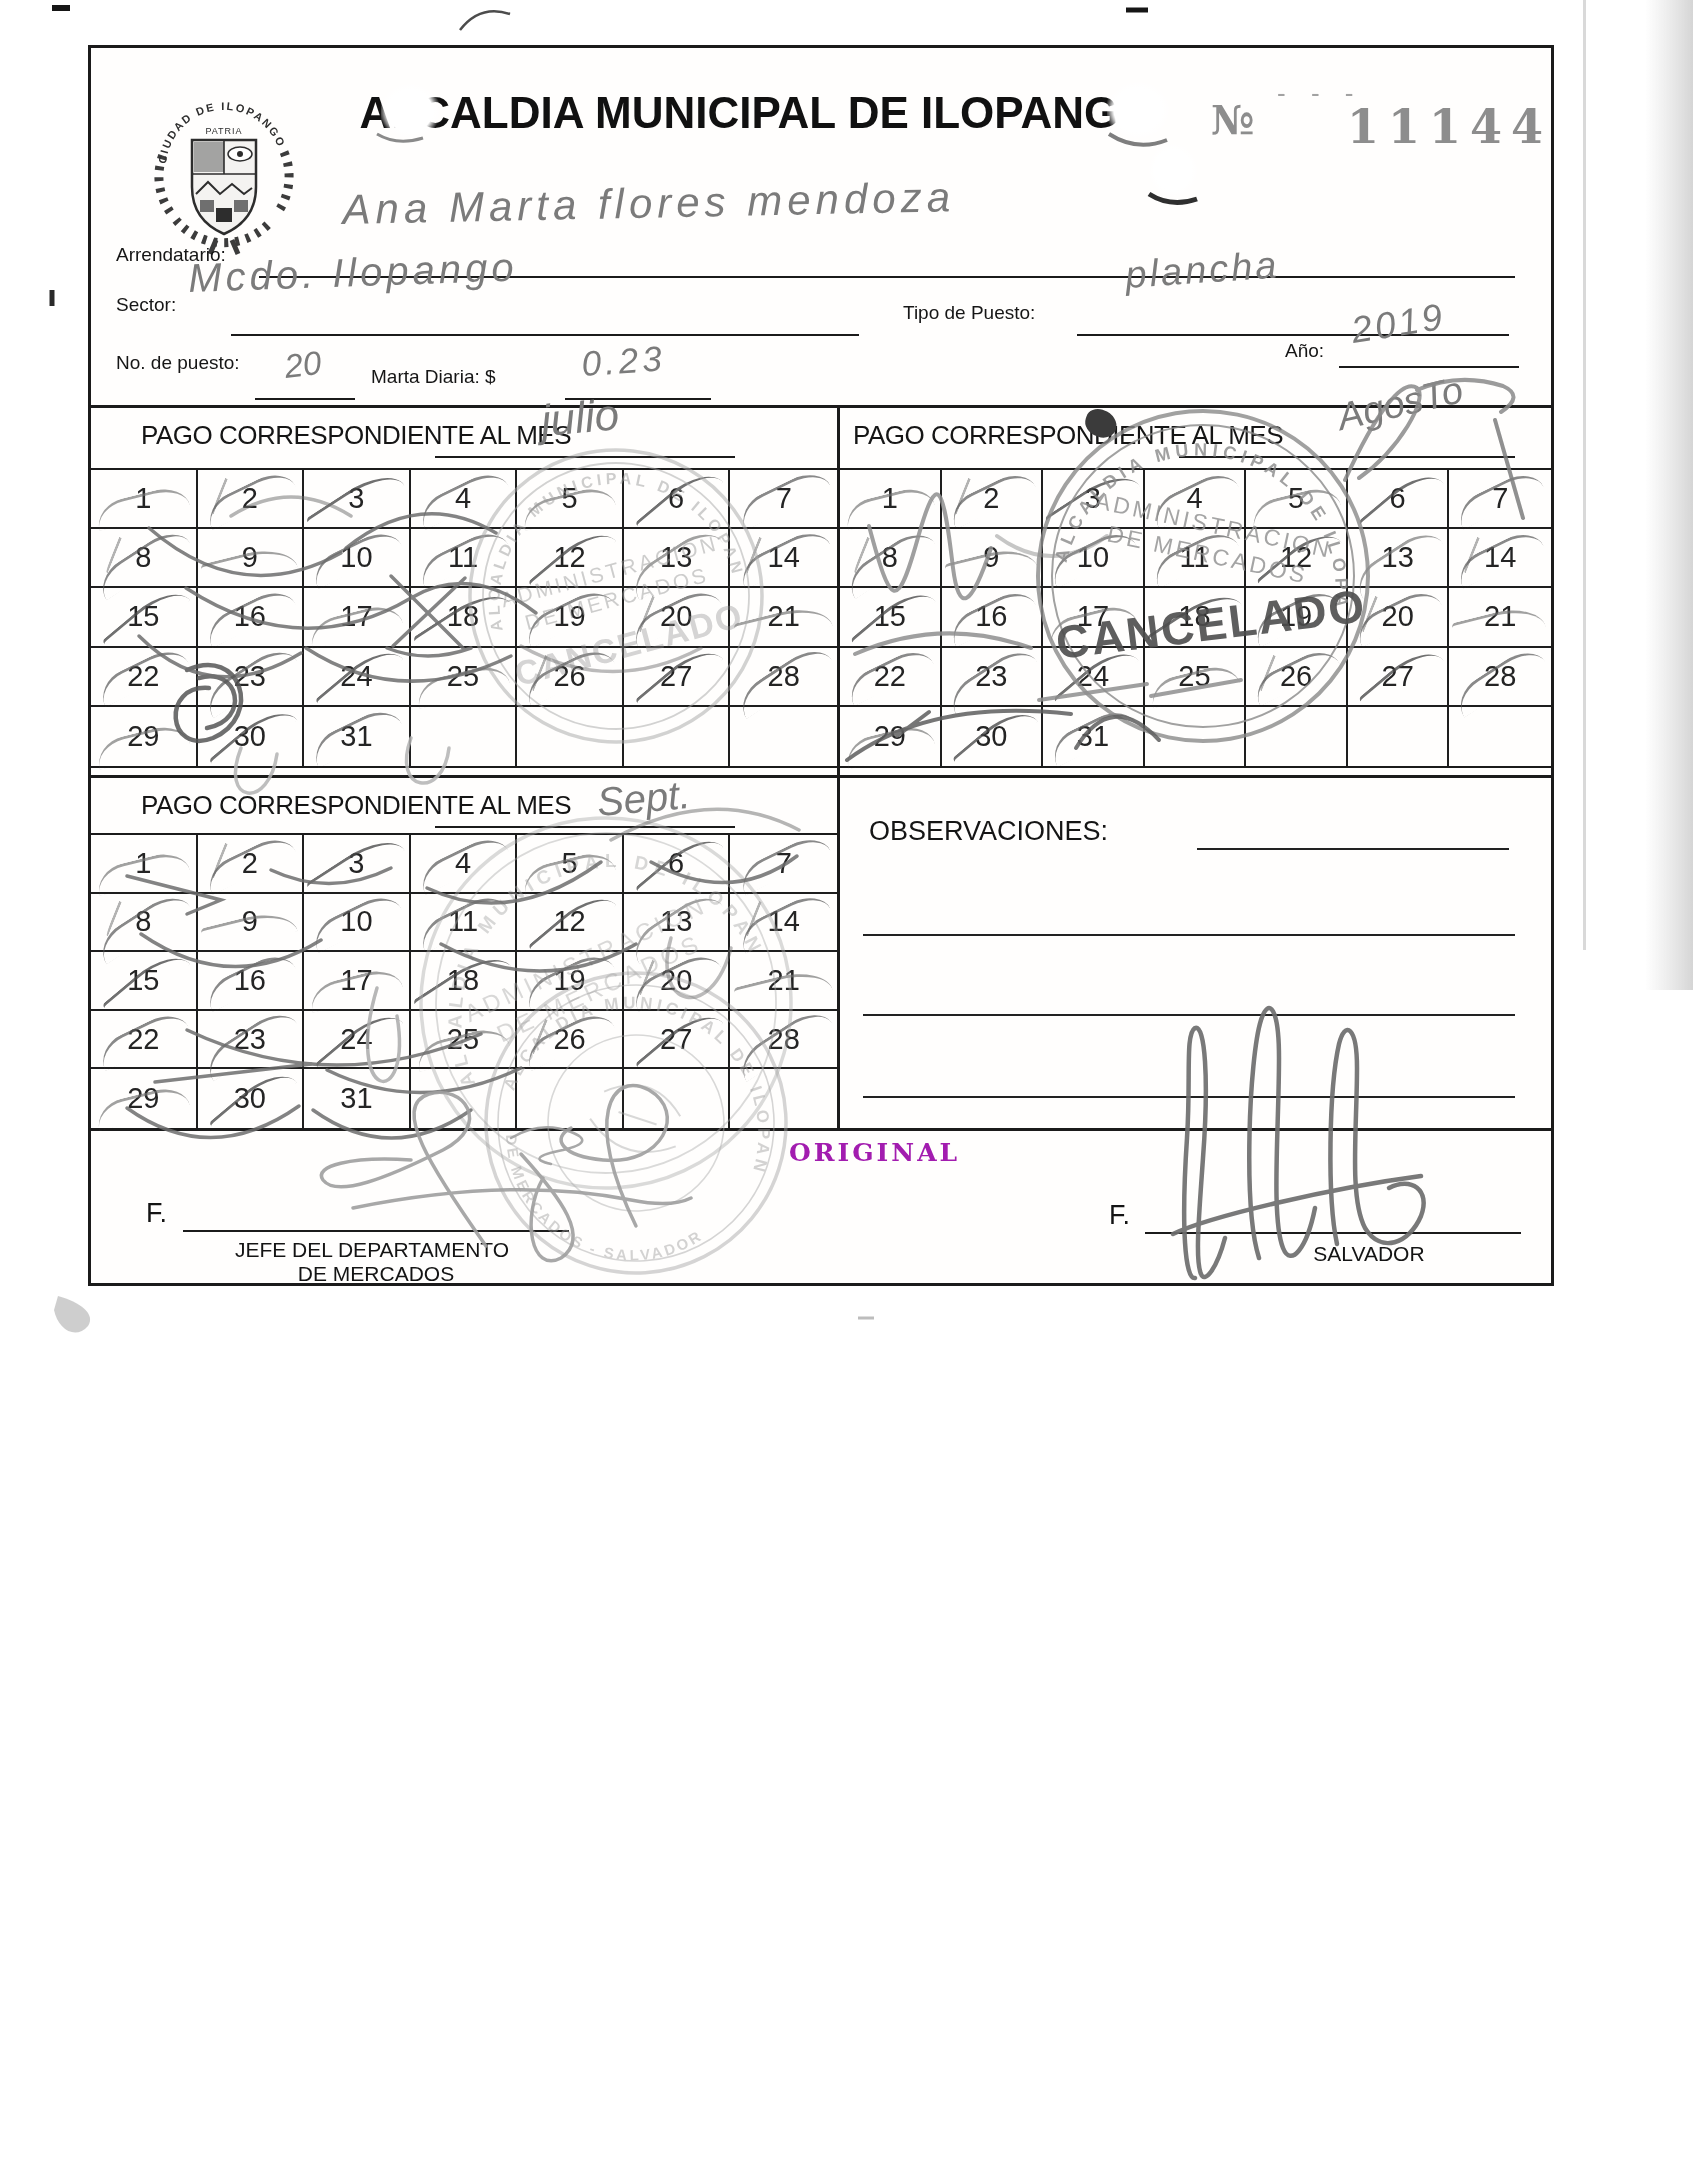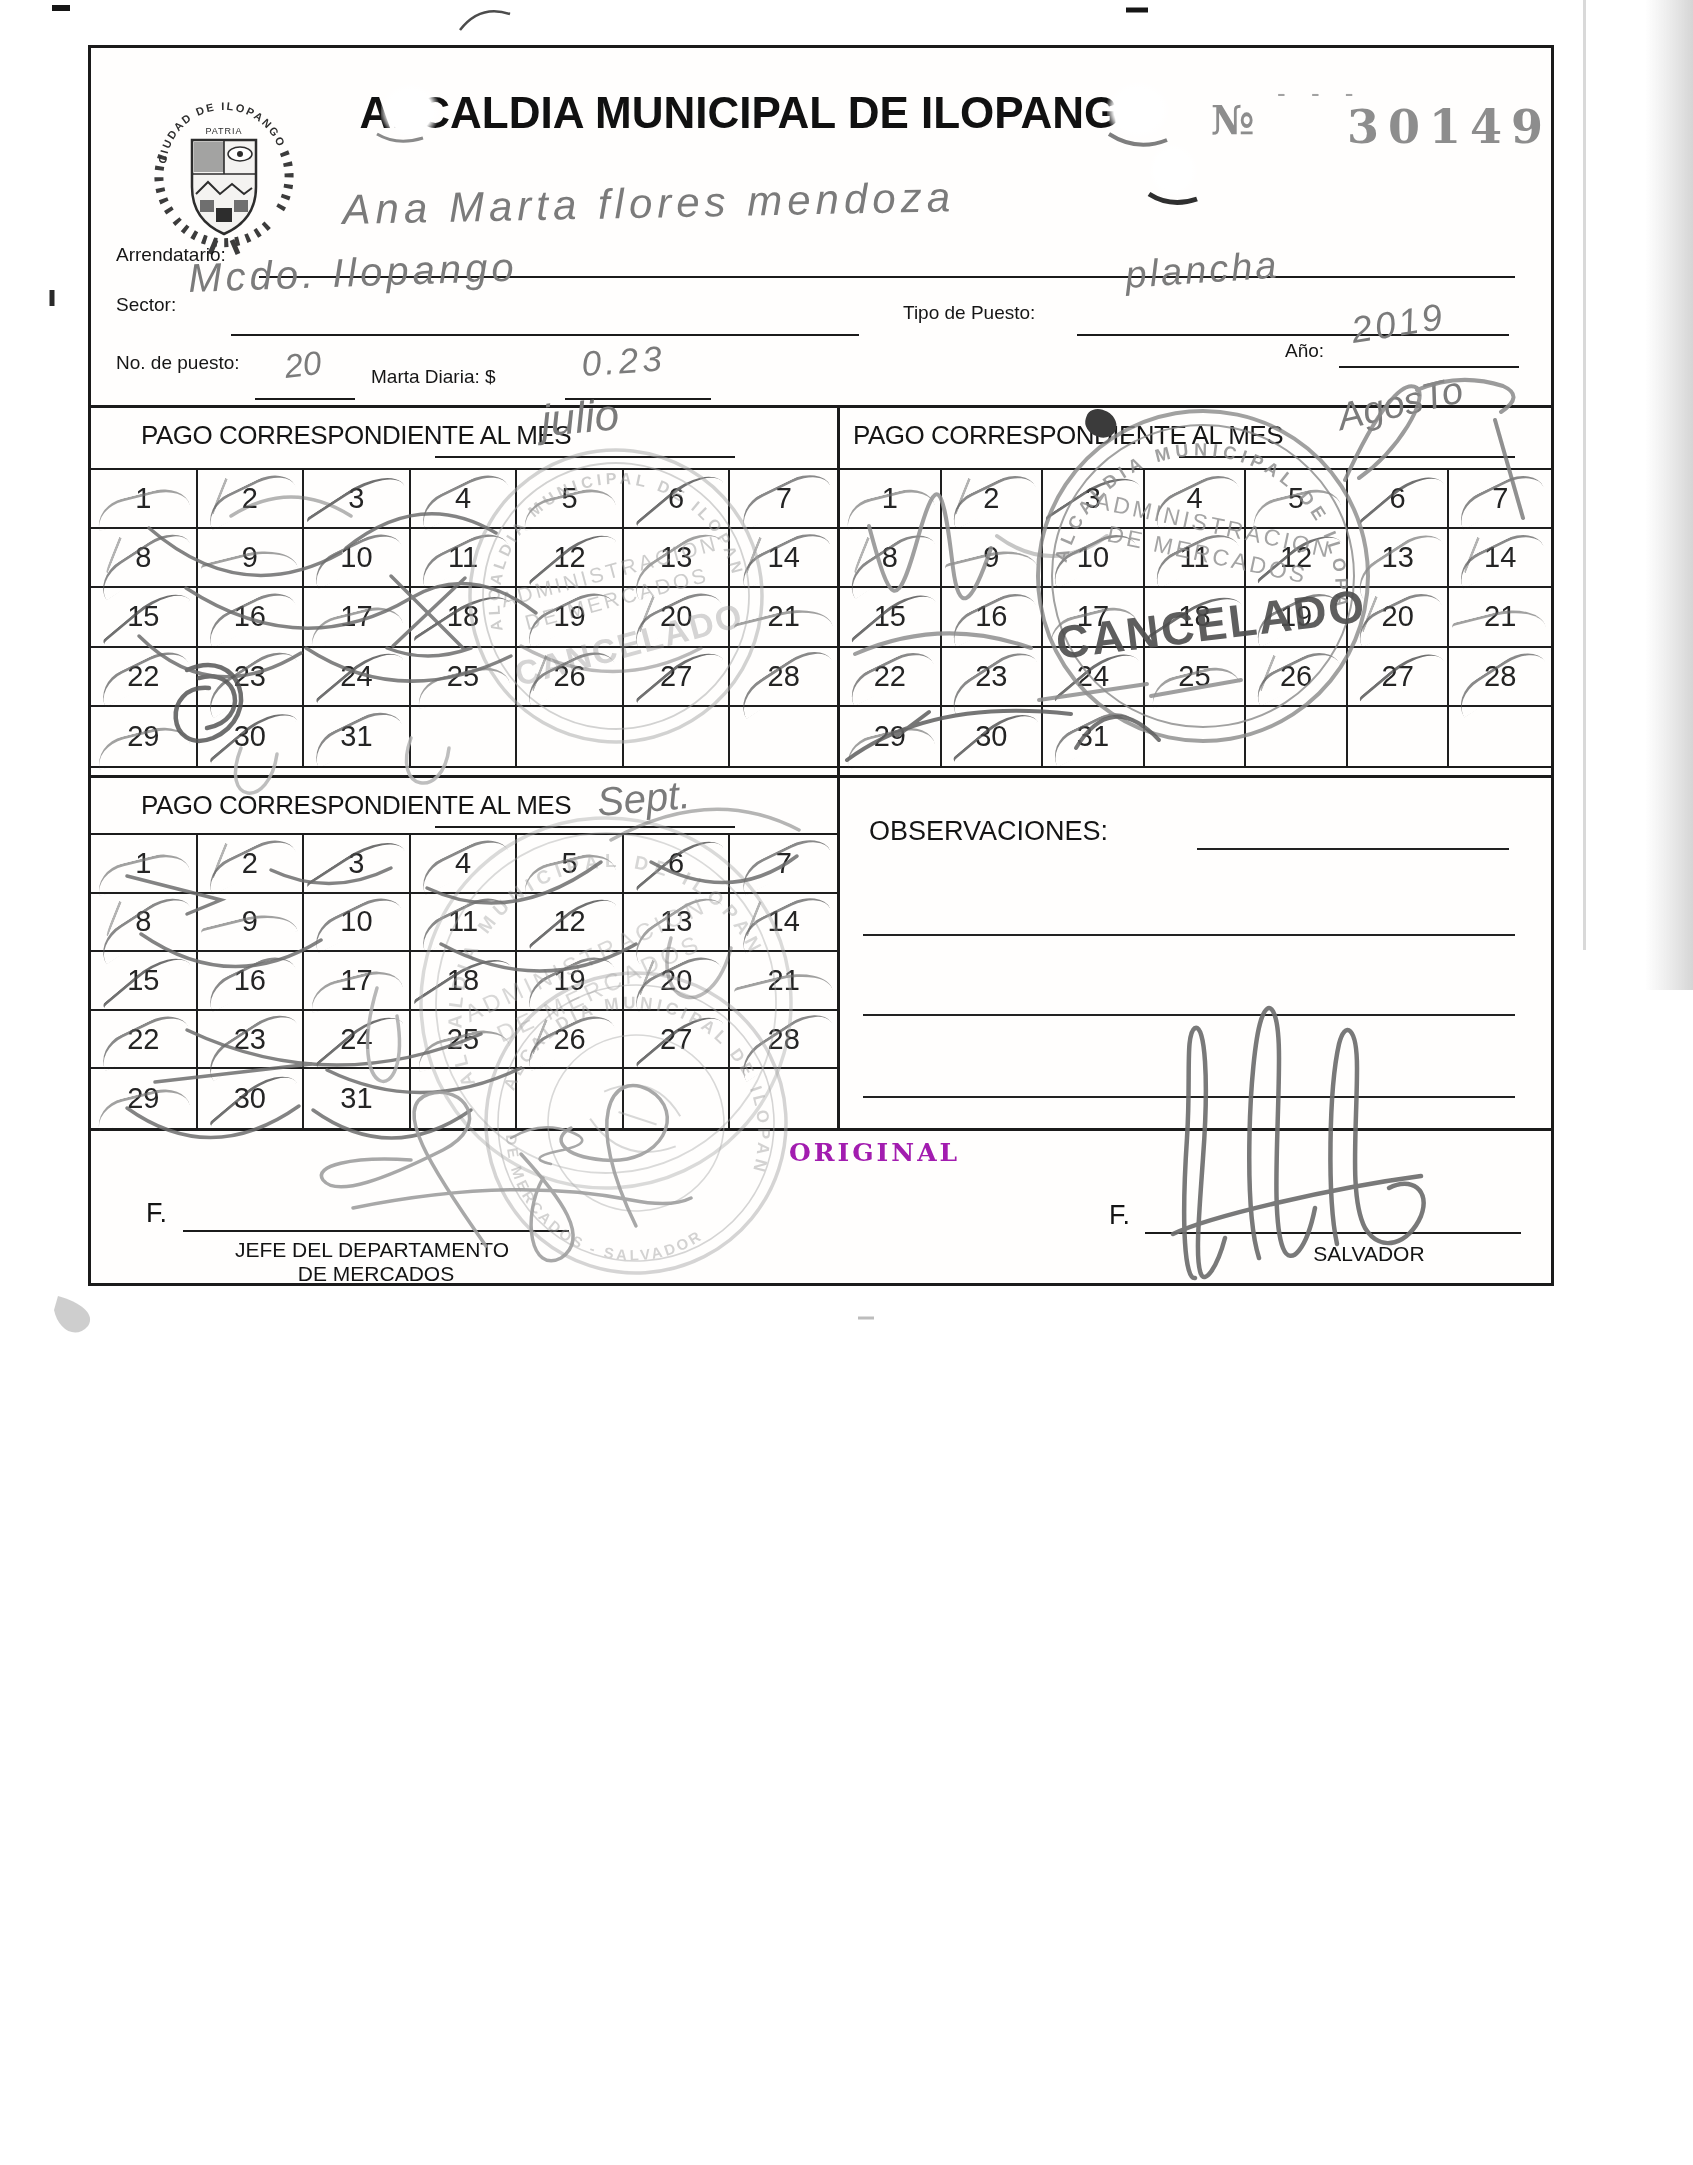--- a/index.html
+++ b/index.html
@@ -84,21 +84,21 @@
     </svg>
 
     <div class="abs title1">ALCALDIA MUNICIPAL DE ILOPANGO</div>
 
     <div class="abs blob" style="left:290px;top:36px;width:58px;height:54px;"></div>
     <div class="abs blob" style="left:1016px;top:34px;width:62px;height:56px;"></div>
     <div class="abs blob" style="left:1058px;top:96px;width:48px;height:52px;"></div>
 
     <div class="abs no-label">№</div>
     <div class="abs no-dashes">- - -</div>
-    <div class="abs no-value">30149</div>
+    <div class="abs no-value">11144</div>
 
     <div class="abs lbl" style="left:25px;top:196px;">Arrendatario:</div>
     <div class="abs fline" style="left:168px;top:228px;width:1256px;"></div>
     <div class="abs hw" style="left:252px;top:138px;font-size:42px;letter-spacing:5px;transform:rotate(-1.2deg);">Ana Marta flores mendoza</div>
 
     <div class="abs lbl" style="left:25px;top:246px;">Sector:</div>
     <div class="abs fline" style="left:140px;top:286px;width:628px;"></div>
     <div class="abs hw" style="left:98px;top:208px;font-size:40px;letter-spacing:4px;transform:rotate(-2deg);">Mcdo. Ilopango</div>
 
     <div class="abs lbl" style="left:812px;top:254px;">Tipo de Puesto:</div>

